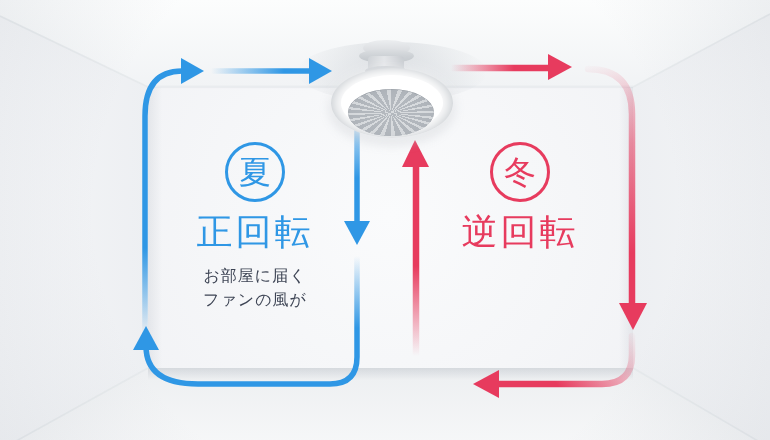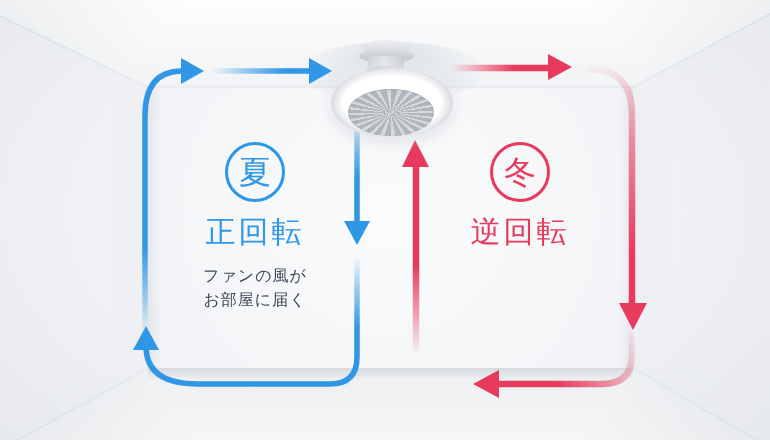--- a/index.html
+++ b/index.html
@@ -7,21 +7,21 @@
          font-family:"Liberation Serif","DejaVu Serif",serif;}
   .stage svg{position:absolute;left:0;top:0;}
   
   .season{position:absolute;top:140px;width:250px;text-align:center;}
   .season.summer{left:130px;}
   .season.winter{left:395px;}
   .badge{width:60px;height:60px;margin:2px auto 0;border-radius:50%;box-sizing:border-box;
          font-size:32px;line-height:54px;}
   .summer .badge{border:3px solid var(--summer);color:var(--summer);}
   .winter .badge{border:3px solid var(--winter);color:var(--winter);}
-  .season-title{margin-top:15px;font-size:30px;line-height:30px;letter-spacing:3px;}
+  .season-title{margin-top:15px;font-size:36px;line-height:30px;letter-spacing:3px;}
   .summer .season-title{color:var(--summer);}
   .winter .season-title{color:var(--winter);}
   .season-desc{margin-top:17px;font-size:16px;line-height:24px;letter-spacing:1px;color:var(--text);}
   
   .fan{position:absolute;left:327px;top:30px;width:130px;height:110px;}
   .fan div{position:absolute;}
   .fan-dome{left:36px;top:10px;width:47px;height:16px;border-radius:50%;
             background:linear-gradient(180deg,#eceef0,#d2d5d9);}
   .fan-flange{left:32px;top:19px;width:55px;height:14px;border-radius:50%;
             background:linear-gradient(180deg,#dcdfe2,#bfc4c9);}
@@ -180,22 +180,22 @@
 
     </div>
   </div>
 
   <div class="season summer">
     <div class="badge">
       <span>夏</span>
     </div>
     <div class="season-title">正回転</div>
     <div class="season-desc">
+      <div>お部屋に届く</div>
       <div>ファンの風が</div>
-      <div>お部屋に届く</div>
     </div>
   </div>
 
   <div class="season winter">
     <div class="badge">
       <span>冬</span>
     </div>
     <div class="season-title">逆回転</div>
     <div class="season-desc">
     </div>

